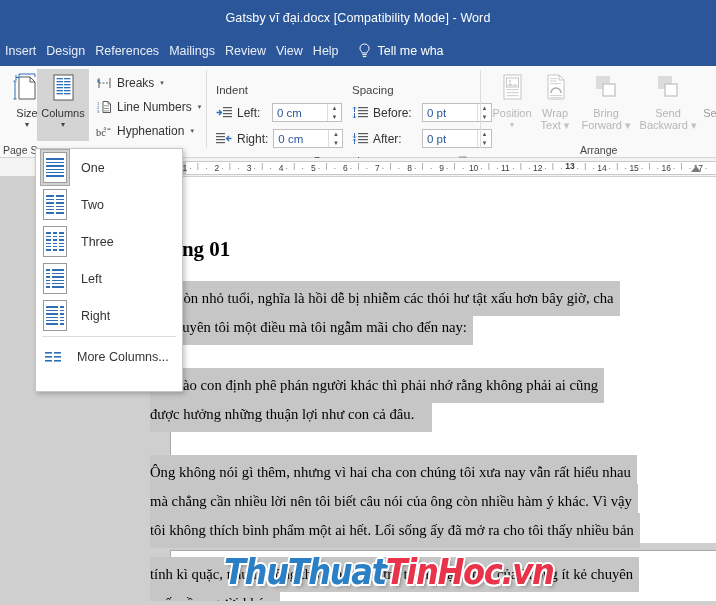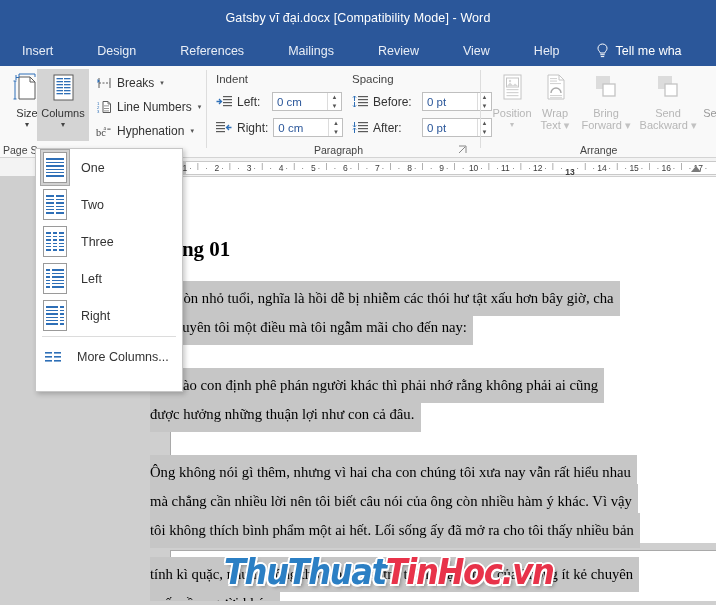--- a/index.html
+++ b/index.html
@@ -32,21 +32,21 @@
 
   
   .tabstrip {
     position: absolute; left: 0; top: 35px;
     width: 716px; height: 31px;
     background: #2b579a;
     display: flex; align-items: stretch;
   }
   .tab {
     display: flex; align-items: center;
-    padding: 0 22px;
+    padding: 0 5px;
     color: #e9eef6;
     font-size: 12.5px;
     white-space: nowrap;
     cursor: default;
   }
   .tab.active {
     background: #f9f9f9;
     color: #2b579a;
   }
   .tellme {
@@ -406,21 +406,21 @@
         </span>
         <span>Hyphenation</span>
         <span class="scaret">▾</span>
       </div>
 
       <div class="grouplabel" style="left:3px;">Page S</div>
     </div>
 
     <div class="gsep" style="left:206px;"></div>
 
-    <div class="rgroup" style="left:208px; width:270px;">
+    <div class="rgroup" style="left:208px; width:270px;margin-top:11px;">
 
       <div class="secthead" style="left:8px; top:7px;">Indent</div>
       <div class="secthead" style="left:144px; top:7px;">Spacing</div>
 
       <div class="fieldrow" style="left:8px; top:26px;">
         <span class="ficon">
           <svg width="16" height="13" viewBox="0 0 16 13">
             <path d="M0.5 6.5 h5 M3 4 l2.5 2.5 -2.5 2.5" stroke="#2e6fb7" stroke-width="1.3" fill="none"></path>
             <g fill="#5a5a5a">
                 <rect x="7" y="1" width="9" height="1.2"></rect>
@@ -648,21 +648,21 @@
         <span class="rdot" style="left: 317.9px; top: 1px; font-size: 7px;">|</span>
         <span class="rdot" style="left: 325.9px; top: 2px; font-size: 8.5px;">·</span>
         <span class="rtick" style="left: 331px; top: 2px;">11</span>
         <span class="rdot" style="left: 342px; top: 2px; font-size: 8.5px;">·</span>
         <span class="rdot" style="left: 350px; top: 1px; font-size: 7px;">|</span>
         <span class="rdot" style="left: 358px; top: 2px; font-size: 8.5px;">·</span>
         <span class="rtick" style="left: 363.1px; top: 2px;">12</span>
         <span class="rdot" style="left: 374.1px; top: 2px; font-size: 8.5px;">·</span>
         <span class="rdot" style="left: 382.1px; top: 1px; font-size: 7px;">|</span>
         <span class="rdot" style="left: 390.1px; top: 2px; font-size: 8.5px;">·</span>
-        <span class="rtick" style="left: 395.2px; top: 6px; font-weight: bold;">13</span>
+        <span class="rtick" style="left: 395.2px; top: 0; font-weight: bold;">13</span>
         <span class="rdot" style="left: 406.2px; top: 2px; font-size: 8.5px;">·</span>
         <span class="rdot" style="left: 414.2px; top: 1px; font-size: 7px;">|</span>
         <span class="rdot" style="left: 422.2px; top: 2px; font-size: 8.5px;">·</span>
         <span class="rtick" style="left: 427.3px; top: 2px;">14</span>
         <span class="rdot" style="left: 438.3px; top: 2px; font-size: 8.5px;">·</span>
         <span class="rdot" style="left: 446.3px; top: 1px; font-size: 7px;">|</span>
         <span class="rdot" style="left: 454.3px; top: 2px; font-size: 8.5px;">·</span>
         <span class="rtick" style="left: 459.4px; top: 2px;">15</span>
         <span class="rdot" style="left: 470.4px; top: 2px; font-size: 8.5px;">·</span>
         <span class="rdot" style="left: 478.4px; top: 1px; font-size: 7px;">|</span>
@@ -686,21 +686,21 @@
     <div class="dline doctext" style="left:8px; top:-4px; width:716px; overflow:hidden;">
       
     </div>
 
     <div class="dline heading" style="left:146px; top:60px;">hương 01</div>
 
     <div class="dline doctext hl" style="left:150px; top:104px; padding:3px 6px 3px 0;">i tôi còn nhỏ tuổi, nghĩa là hồi dễ bị nhiễm các thói hư tật xấu hơn bây giờ, cha</div>
     <div class="dline doctext hl" style="left:150px; top:133px; padding:3px 6px 3px 0;">có khuyên tôi một điều mà tôi ngẫm mãi cho đến nay:</div>
 
     <div class="dline doctext hl" style="left:150px; top:191px; padding:3px 6px 3px 0;">Khi nào con định phê phán người khác thì phải nhớ rằng không phải ai cũng</div>
-    <div class="dline doctext hl" style="left:150px; top:220px; padding:3px 7px 3px 0;">được hưởng những thuận lợi như con cả đâu.</div>
+    <div class="dline doctext hl" style="left:150px; top:220px; padding:3px 18px 3px 0;">được hưởng những thuận lợi như con cả đâu.</div>
 
     <div class="dline doctext hl" style="left:150px; top:278px; padding:3px 6px 3px 0;">Ông không nói gì thêm, nhưng vì hai cha con chúng tôi xưa nay vẫn rất hiểu nhau</div>
     <div class="dline doctext hl" style="left:150px; top:307px; padding:3px 6px 3px 0;">mà chẳng cần nhiều lời nên tôi biết câu nói của ông còn nhiều hàm ý khác. Vì vậy</div>
     <div class="dline doctext hl" style="left:150px; top:336px; padding:3px 6px 3px 0;">tôi không thích bình phẩm một ai hết. Lối sống ấy đã mở ra cho tôi thấy nhiều bản</div>
 
     <div class="dline doctext hl" style="left:150px; top:380px; padding:3px 6px 3px 0;">tính kì quặc, nhưng đồng thời khiến tôi trở thành nạn nhân của không ít kẻ chuyên</div>
     <div class="dline doctext hl" style="left:150px; top:409px; padding:3px 6px 3px 0;">quấy rầy người khác.</div>
   </div>
 
   <div class="dropdown">

